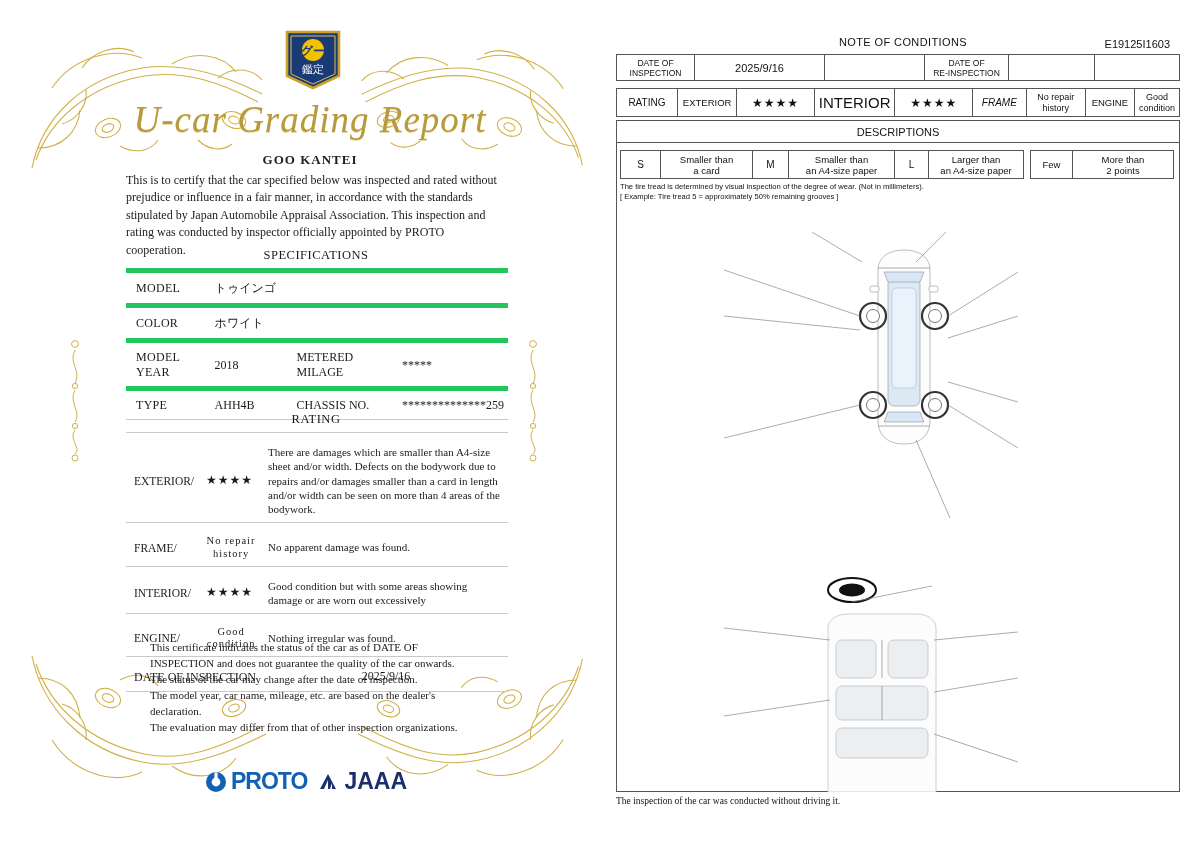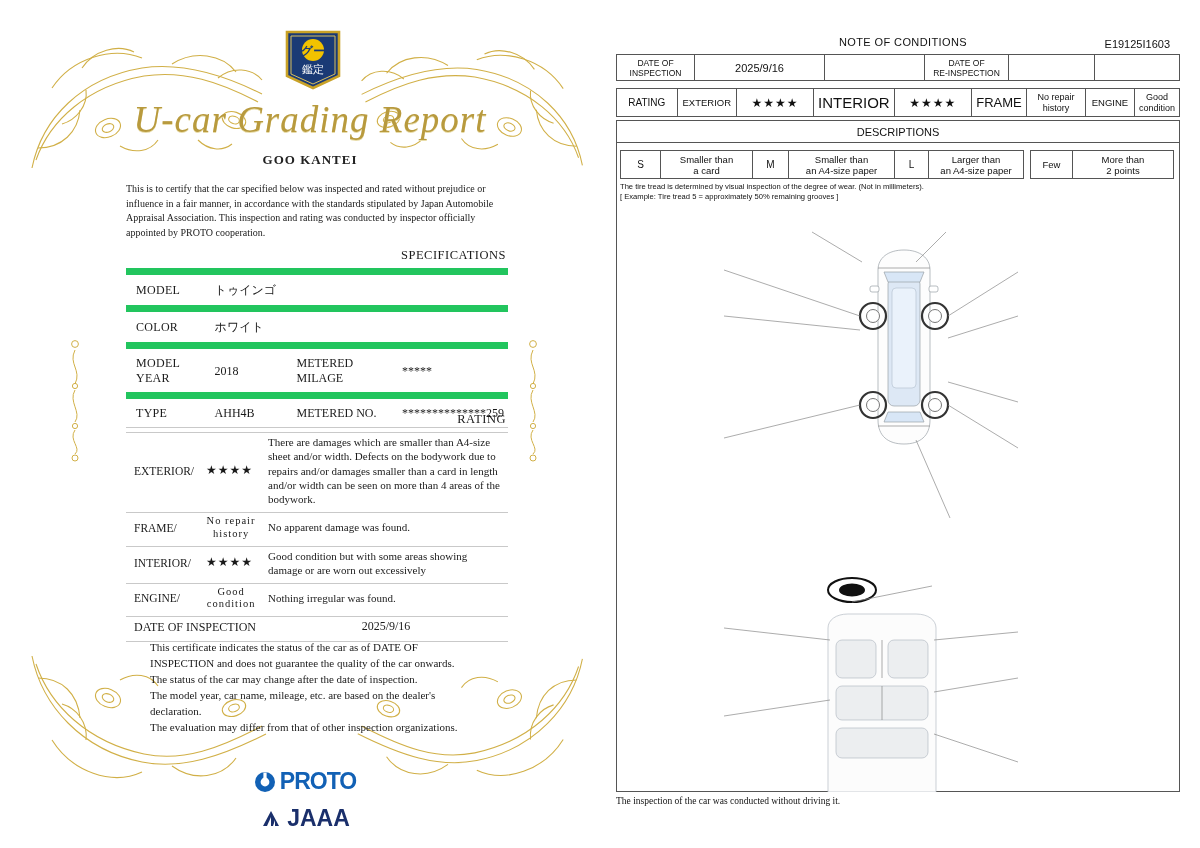--- a/index.html
+++ b/index.html
@@ -30,62 +30,62 @@
     font-size:37px;
     color:#b89a3e;
     letter-spacing:1px;
     text-shadow:0 1px 0 #e8dca8;
   }
   .goo-kantei {
     position:absolute; left:100px; top:152px; width:420px; text-align:center;
     font-size:13px; font-weight:bold; letter-spacing:1px; color:#222;
   }
   .cert-para {
-    position:absolute; left:126px; top:182px; width:380px;
-    font-size:10px; line-height:1.45; color:#1a1a1a;
+    position:absolute; left:126px; top:172px; width:380px;
+    font-size:12px; line-height:1.45; color:#1a1a1a;
   }
   .section-head {
-    position:absolute; width:380px; text-align:right;
+    position:absolute; width:380px; text-align:center;
     font-size:12.5px; letter-spacing:.5px;
   }
   .spec-table {
     position:absolute; left:126px; top:268px; width:382px;
     border-collapse:collapse; font-size:12px;
   }
   .spec-table td {
-    border-top:7px solid #22c55e;
+    border-top:5px solid #22c55e;
     padding:7px 4px 6px 10px;
     vertical-align:middle;
     height:26px;
   }
   .spec-table tr:last-child td { border-bottom:1px solid #c9c9c9; }
   .lbl { width:86px; font-size:12px; letter-spacing:.3px; }
   .val { font-size:12px; }
   .rating-table {
     position:absolute; left:126px; top:432px; width:382px;
     border-collapse:collapse; font-size:11.5px;
   }
   .rating-table td {
     border-top:1px solid #c9c9c9;
-    padding:2px 4px 6px 8px;
+    padding:12px 4px 6px 8px;
     vertical-align:middle;
   }
   .rating-table tr:last-child td { border-bottom:1px solid #c9c9c9; }
   .r-lbl { width:58px; font-size:11.5px; }
   .r-mark { width:62px; font-size:12px; letter-spacing:1px; text-align:left; }
   .r-mark.small { font-size:10.5px; line-height:1.15; text-align:center; }
   .r-desc { font-size:11px; line-height:1.3; }
   .stars { letter-spacing:1px; font-size:12px; }
   .footnote {
     position:absolute; left:150px; top:640px; width:330px;
     font-size:11px; line-height:1.45;
   }
   .brandrow {
     position:absolute; left:205px; top:768px; width:200px;
-    display:flex; align-items:center; gap:10px;flex-direction:column;
+    display:flex; align-items:center; gap:10px;
   }
   .proto-logo { display:flex; align-items:center; gap:4px; color:#1261b5; font-weight:bold; font-size:23px; font-family:"Liberation Sans", sans-serif; letter-spacing:-1px;}
   .jaaa-logo { display:flex; align-items:center; gap:5px; color:#1a2f6b; font-weight:bold; font-size:23px; font-family:"Liberation Sans", sans-serif; letter-spacing:0px;}
 
   
   #right-panel {
     position:absolute; left:606px; top:0; width:594px; height:848px;
     font-family:"Liberation Sans", sans-serif;
   }
   .noc-title {
@@ -255,21 +255,21 @@
     </tr>
     <tr>
       <td class="lbl">MODEL YEAR</td>
       <td class="val" style="width:92px">2018</td>
       <td class="val" style="width:118px">METERED MILAGE</td>
       <td class="val">*****</td>
     </tr>
     <tr>
       <td class="lbl">TYPE</td>
       <td class="val">AHH4B</td>
-      <td class="val">METERED NO.</td>
+      <td class="val">CHASSIS NO.</td>
       <td class="val">**************259</td>
     </tr>
   </tbody>
     </table>
 
   <div class="section-head" style="left:126px; top:412px;">RATING</div>
 
   <table class="rating-table">
     <tbody>
         <tr>
@@ -345,21 +345,21 @@
     </table>
 
   <table class="grid" id="tbl-rating">
     <tbody>
         <tr>
       <td class="ctr" style="width:64px; font-size:10px;">RATING</td>
       <td class="ctr" style="width:60px; font-size:9.5px;">EXTERIOR</td>
       <td class="ctr" style="width:82px; font-size:12px; letter-spacing:1px;">★★★★</td>
       <td class="ctr" style="width:58px; font-size:15px;">INTERIOR</td>
       <td class="ctr" style="width:82px; font-size:12px; letter-spacing:1px;">★★★★</td>
-      <td class="ctr" style="width:56px; font-size:13px;">FRAME</td>
+      <td class="ctr" style="width:56px; font-size:10px;font-style:italic;">FRAME</td>
       <td class="ctr" style="width:64px; font-size:9px; line-height:1.15;">No repair history</td>
       <td class="ctr" style="width:50px; font-size:9.5px;">ENGINE</td>
       <td class="ctr" style="font-size:9px; line-height:1.15;">Good condition</td>
     </tr>
   </tbody>
     </table>
 
   <table class="grid" id="tbl-desc-head">
     <tbody>
         <tr>

